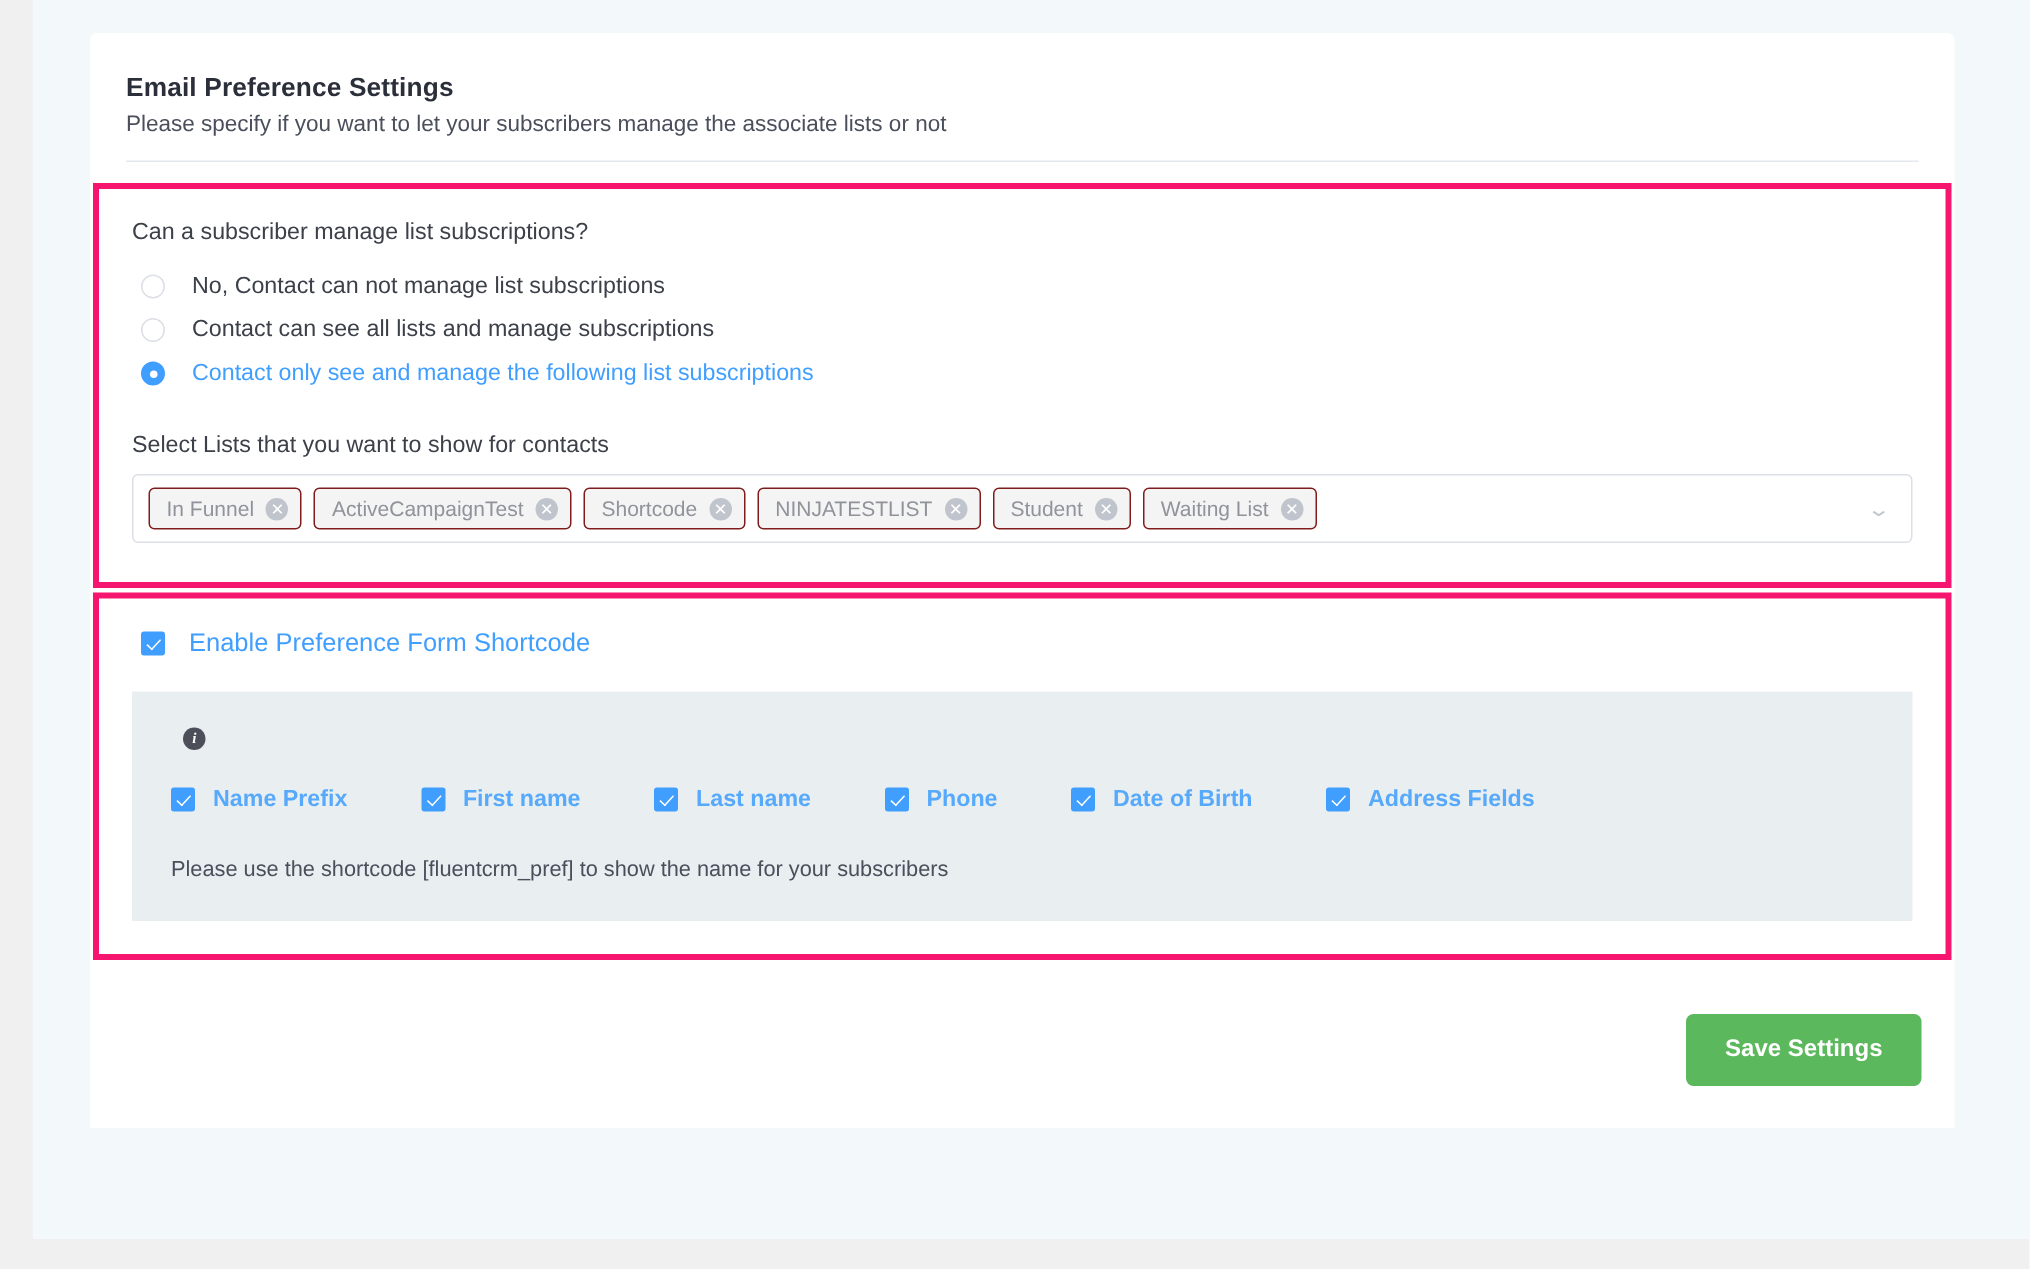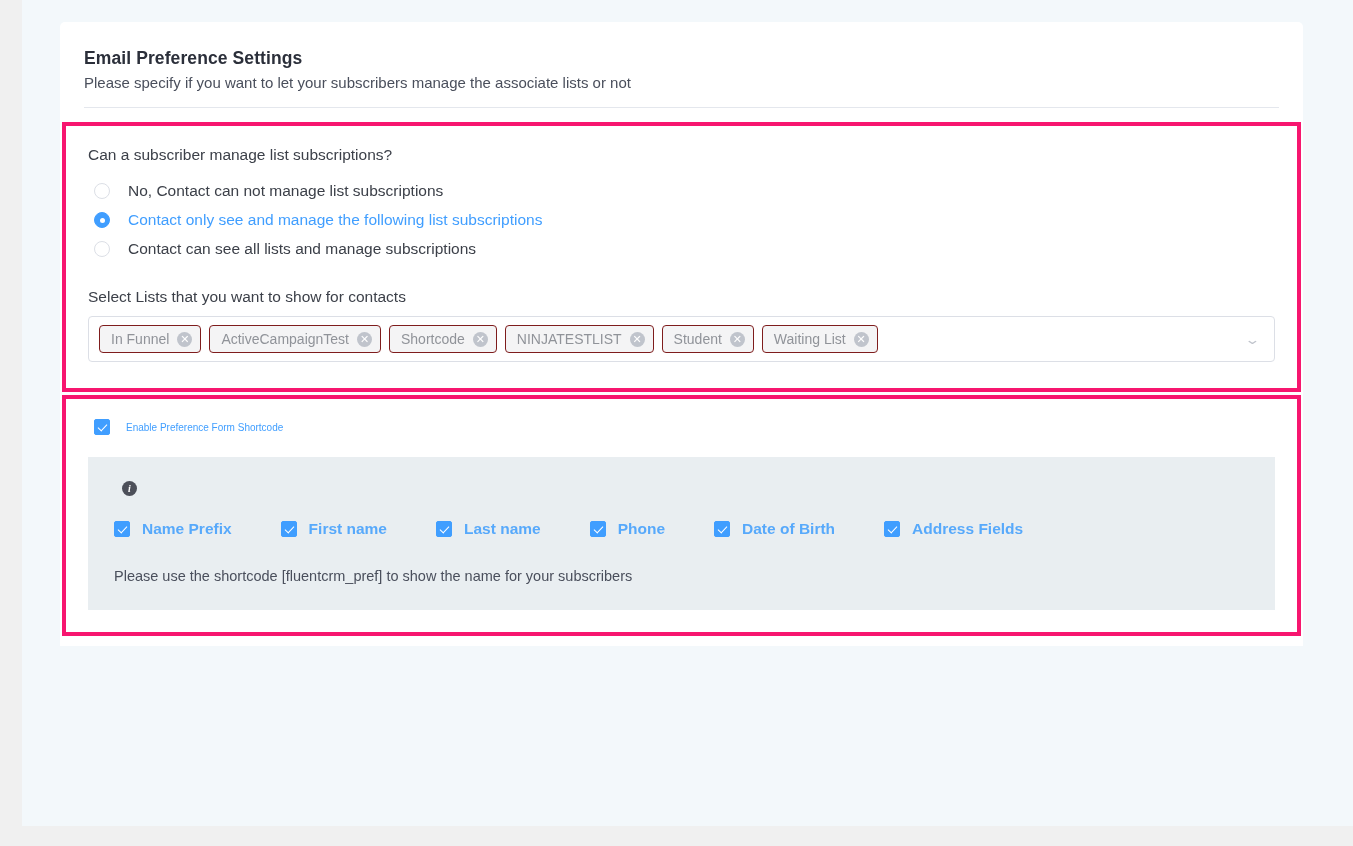--- a/index.html
+++ b/index.html
@@ -161,21 +161,21 @@
     content: "";
     position: absolute;
     left: 5px; top: 1.5px;
     width: 4px; height: 8px;
     border: solid #ffffff;
     border-width: 0 1.6px 1.6px 0;
     transform: rotate(43deg);
   }
   #enable-shortcode-row { margin: 2px 0 0 6px; }
   #enable-shortcode-row .cb-label {
-    font-size: 10px;
+    font-size: 17px;
     color: #409eff;
     margin-left: 16px;
   }
 
   
   #primary-fields-panel {
     background: #e9eef1;
     margin-top: 22px;
     padding: 24px 26px 26px 26px;
   }
@@ -250,27 +250,27 @@
   </div>
 
   <div class="highlight-box" id="subscription-section">
     <div class="section-label">Can a subscriber manage list subscriptions?</div>
 
     <div id="radio-group">
         <div class="radio-row">
           <span class="radio-mark"></span>
           <span class="radio-label">No, Contact can not manage list subscriptions</span>
         </div>
+        <div class="radio-row">
+          <span class="radio-mark"></span>
+          <span class="radio-label">Contact can see all lists and manage subscriptions</span>
+        </div>
         <div class="radio-row selected">
           <span class="radio-mark"></span>
           <span class="radio-label">Contact only see and manage the following list subscriptions</span>
-        </div>
-        <div class="radio-row">
-          <span class="radio-mark"></span>
-          <span class="radio-label">Contact can see all lists and manage subscriptions</span>
         </div>
       </div>
 
     <div class="select-label">Select Lists that you want to show for contacts</div>
 
     <div id="list-select">
       <div class="tag-wrap" id="tag-wrap">
           <span class="tag">
             <span>In Funnel</span>
             <span class="tag-close">✕</span>
@@ -336,14 +336,17 @@
           <div class="checkbox-row">
             <span class="cb-mark"></span>
             <span class="cb-label">Address Fields</span>
           </div>
         </div>
 
       <div id="shortcode-hint">Please use the shortcode [fluentcrm_pref] to show the name for your subscribers</div>
     </div>
   </div>
 
+  <div id="card-footer">
+    <button id="save-settings-button">Save Settings</button>
+  </div>
 
 </div>
 
 </body></html>

